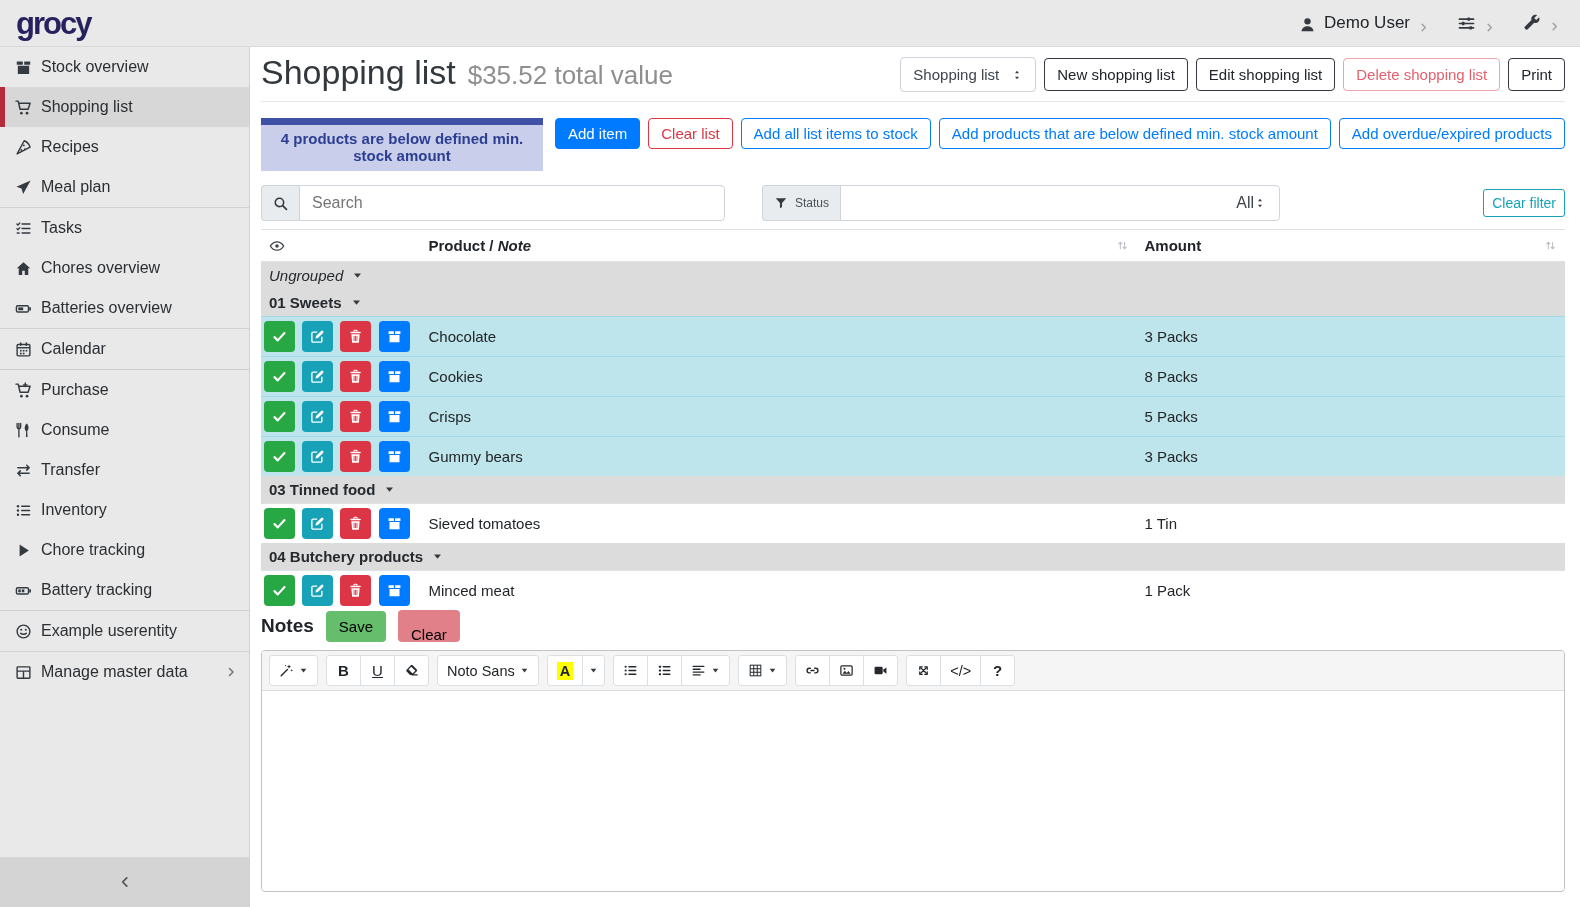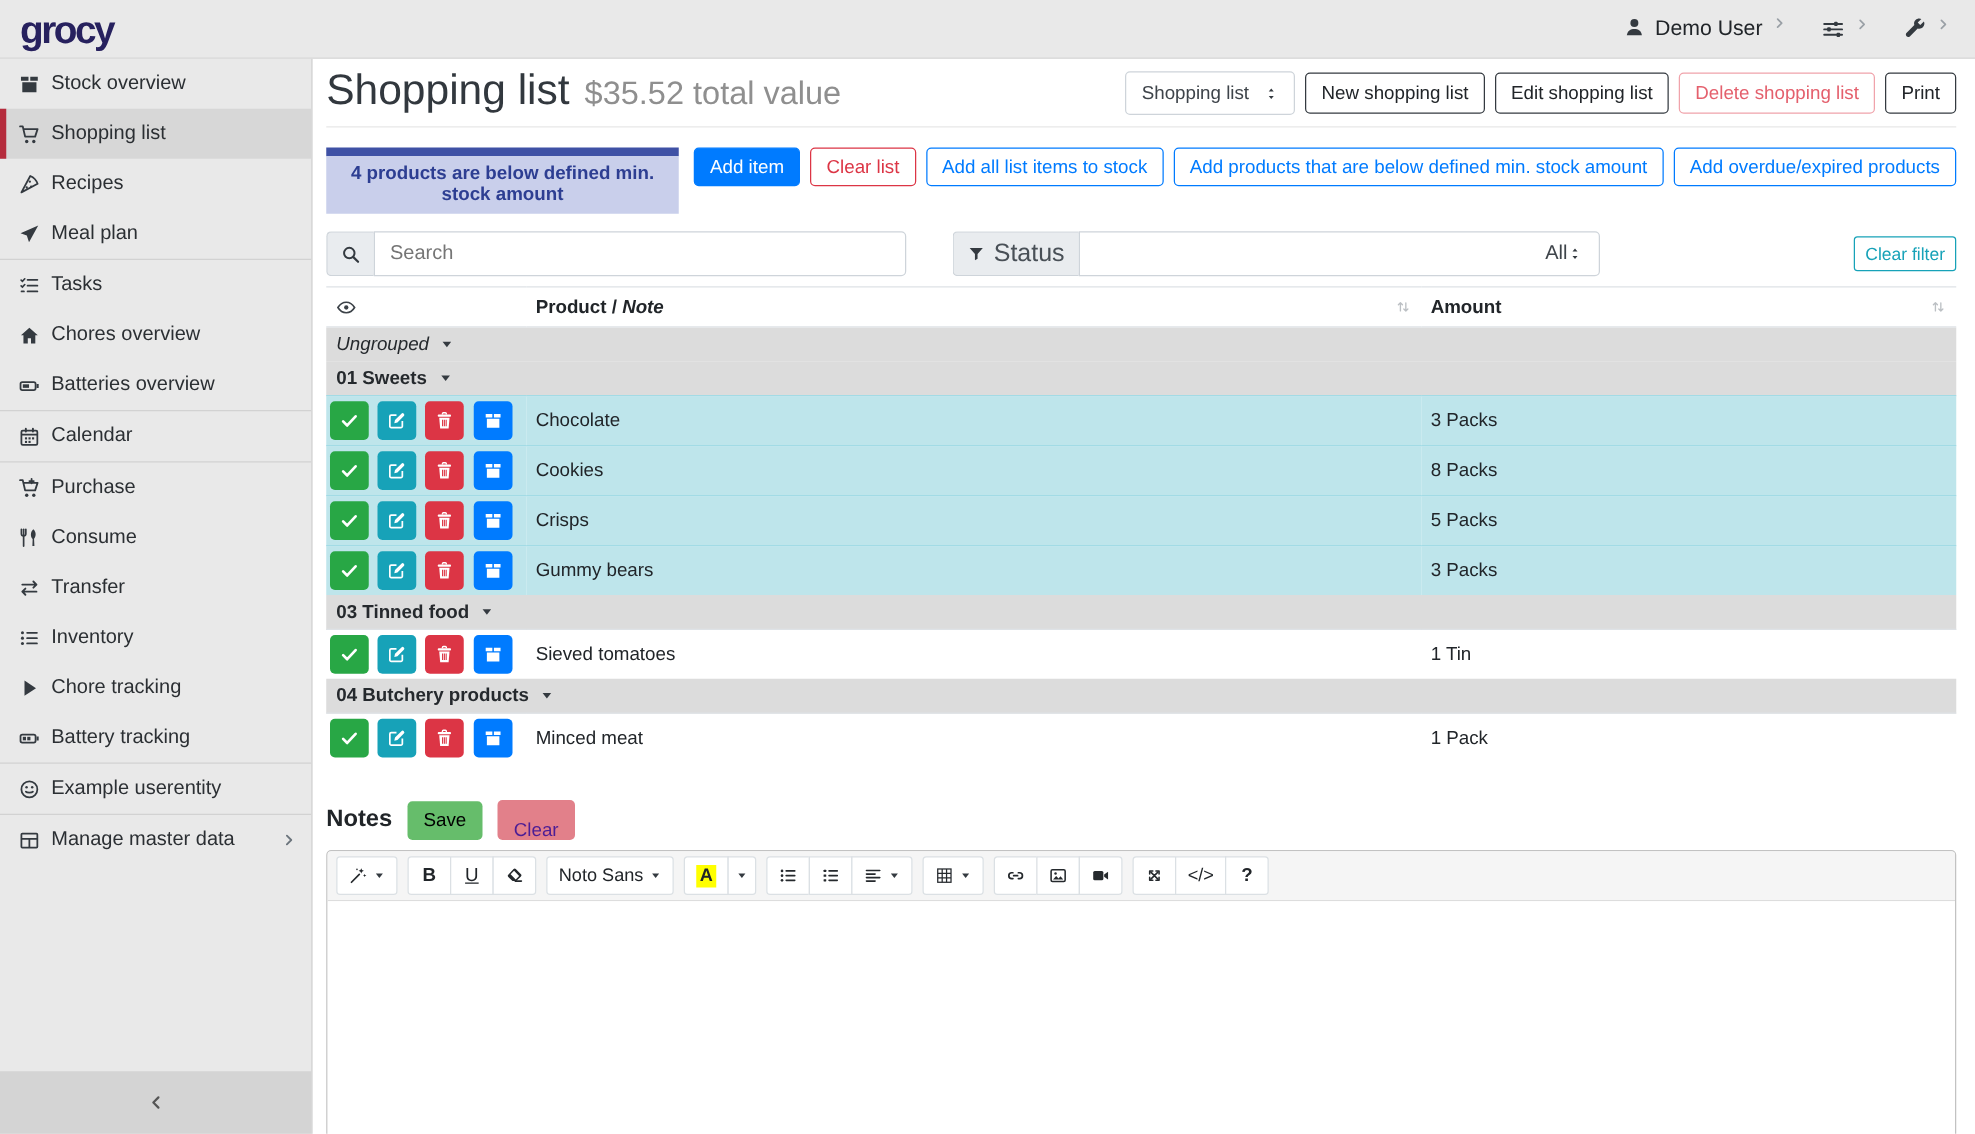--- a/index.html
+++ b/index.html
@@ -5,21 +5,21 @@
   html,body{margin:0;padding:0;width:1580px;height:907px;overflow:hidden;
     font-family:"Liberation Sans",sans-serif;background:#fff;color:#212529;font-size:15px;}
   svg{display:block}
   .ic{width:16px;height:16px;color:#343a40}
   
   .topbar{position:absolute;top:0;left:0;right:0;height:47px;background:#e9e9e9;
     border-bottom:1px solid #d8d8d8;display:flex;align-items:center;justify-content:space-between;
     padding:0 20px 0 16px;box-sizing:border-box;z-index:6}
   .logo{font-size:31px;font-weight:800;color:#27215e;letter-spacing:-2px;cursor:pointer;line-height:1}
   .topbar-right{display:flex;align-items:center;gap:28px}
-  .tb-item{display:flex;align-items:flex-start;gap:8px;font-size:17px;cursor:pointer}
+  .tb-item{display:flex;align-items:flex-end;gap:8px;font-size:17px;cursor:pointer}
   .chev-sm{width:11px;height:11px;color:#9aa0a6}
   
   .sidebar{position:absolute;top:47px;left:0;width:250px;bottom:0;background:#e9e9e9;
     border-right:1px solid #d2d2d2;box-sizing:border-box}
   .nav-item{display:flex;align-items:center;gap:9px;height:40px;padding:0 12px 0 10px;
     font-size:16px;color:#2b2f33;border-left:5px solid transparent;cursor:pointer;text-decoration:none}
   .nav-item .ic{width:17px;height:17px;flex:none}
   .nav-item.active{background:#d7d7d7;border-left-color:#b52b3c}
   .nav-sep{border-top:1px solid #d2d2d2}
   .nav-chevron{margin-left:auto;width:12px;height:12px;color:#6c757d}
@@ -52,21 +52,21 @@
   .alert-banner{width:349px;margin-right:4px}
   .alert-banner .bar{height:7px;background:#3f51a5}
   .alert-banner .body{background:#c9cfeb;color:#2d3e92;font-weight:700;font-size:15px;
     padding:5px 0 7px;text-align:center}
   .action-row .btn{height:31px}
   
   .filter-row{display:flex;align-items:center;margin-top:14px}
   .igroup{display:flex;height:36px;box-sizing:border-box}
   .ig-prepend{background:#e9ecef;border:1px solid #ced4da;border-right:0;border-radius:4px 0 0 4px;
     display:flex;align-items:center;justify-content:center;gap:7px;color:#495057;padding:0 11px;
-    font-size:20px;box-sizing:border-box}
+    font-size:12px;box-sizing:border-box}
   .search-group{width:464px}
   .search-input{flex:1;border:1px solid #ced4da;border-radius:0 4px 4px 0;padding:0 12px;
     font-size:16px;color:#495057;outline:none;font-family:inherit;min-width:0}
   .status-group{margin-left:37px;width:518px}
   .select-fake{flex:1;border:1px solid #ced4da;border-radius:0 4px 4px 0;display:flex;
     align-items:center;justify-content:flex-end;padding:0 13px;font-size:16px;color:#3e444a;
     background:#fff;cursor:pointer}
   .clear-filter{margin-left:auto;height:28px;font-size:14px;padding:0 8px;border-radius:3px}
   
   .sl-table{width:100%;border-collapse:collapse;margin-top:8px;font-size:15px}
@@ -83,25 +83,25 @@
   .tr-data.hl td{background:#bee5eb;border-top-color:#a2dbe5}
   .td-actions{white-space:nowrap;padding-left:3px !important}
   .rbtn{width:31px;height:31px;border-radius:4px;border:0;display:inline-flex;align-items:center;
     justify-content:center;color:#fff;cursor:pointer;margin-right:3px;vertical-align:middle;padding:0}
   .rbtn .ic{width:15px;height:15px;color:#fff}
   .rbtn.green{background:#28a745}.rbtn.teal{background:#17a2b8}
   .rbtn.red{background:#dc3545}.rbtn.blue{background:#007bff}
   .rbtn.blue.disabled{background:#72b4f4;cursor:default}
   .note-text{font-style:italic}
   
-  .notes-row{display:flex;align-items:center;gap:12px;margin-top:30px}
+  .notes-row{display:flex;align-items:center;gap:12px;}
   .notes-title{font-size:19px;font-weight:700;margin:0;color:#212529}
   .btn-soft-green{background:#66bd6b;border:0;color:#000000;height:31px;padding:0 13px;
     border-radius:4px;font-size:15px;cursor:pointer;font-family:inherit}
-  .btn-soft-red{background:#e2808a;border:0;color:#4c1d95;height:31px;padding:16px 13px;
+  .btn-soft-red{background:#e2808a;border:0;color:#000000;height:31px;padding:16px 13px;
     border-radius:4px;font-size:15px;cursor:pointer;font-family:inherit}
   .editor{margin-top:8px;border:1px solid #c2c2c2;border-radius:4px;height:240px;overflow:hidden}
   .toolbar{background:#f5f5f5;padding:4px 7px;display:flex;gap:8px;align-items:center;
     border-bottom:1px solid #ddd}
   .tb-group{display:flex}
   .tbtn{height:31px;min-width:35px;background:#fff;border:1px solid #dbe0e4;display:inline-flex;
     align-items:center;justify-content:center;font-size:14.5px;color:#212529;padding:0 9px;
     cursor:pointer;margin-right:-1px;gap:5px;font-family:inherit;box-sizing:border-box}
   .tb-group .tbtn:first-child{border-radius:3px 0 0 3px}
   .tb-group .tbtn:last-child{border-radius:0 3px 3px 0;margin-right:0}

